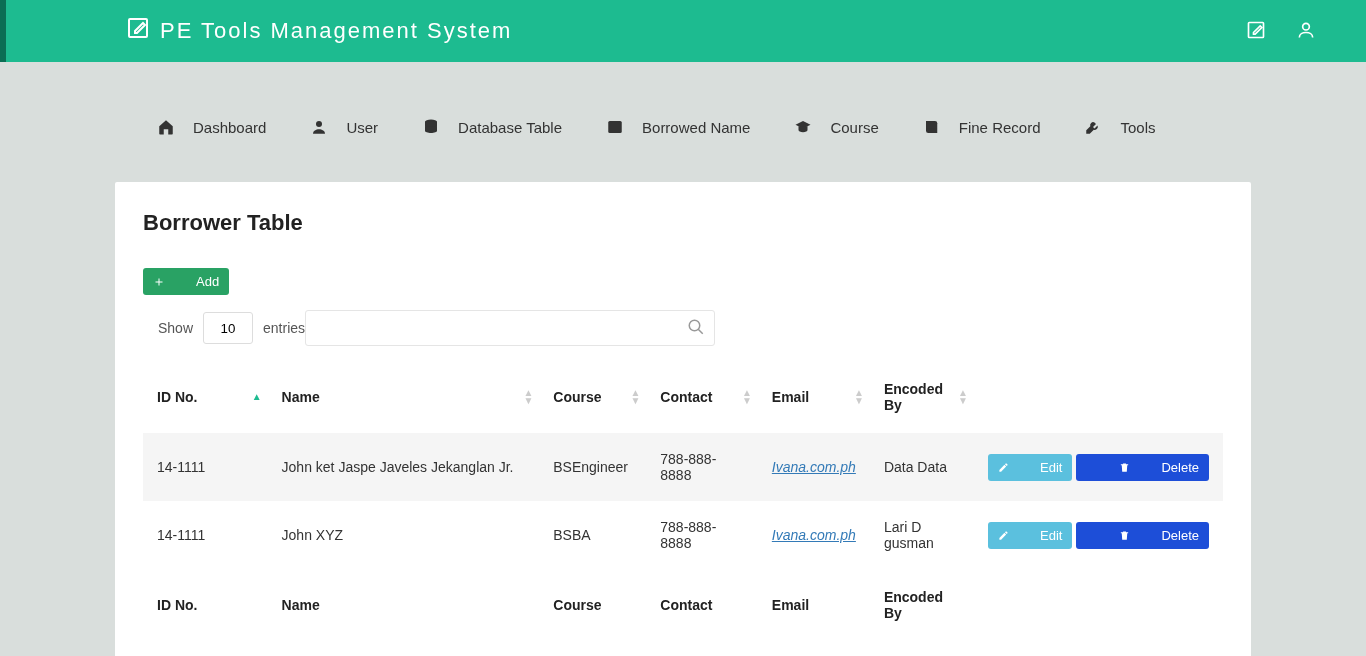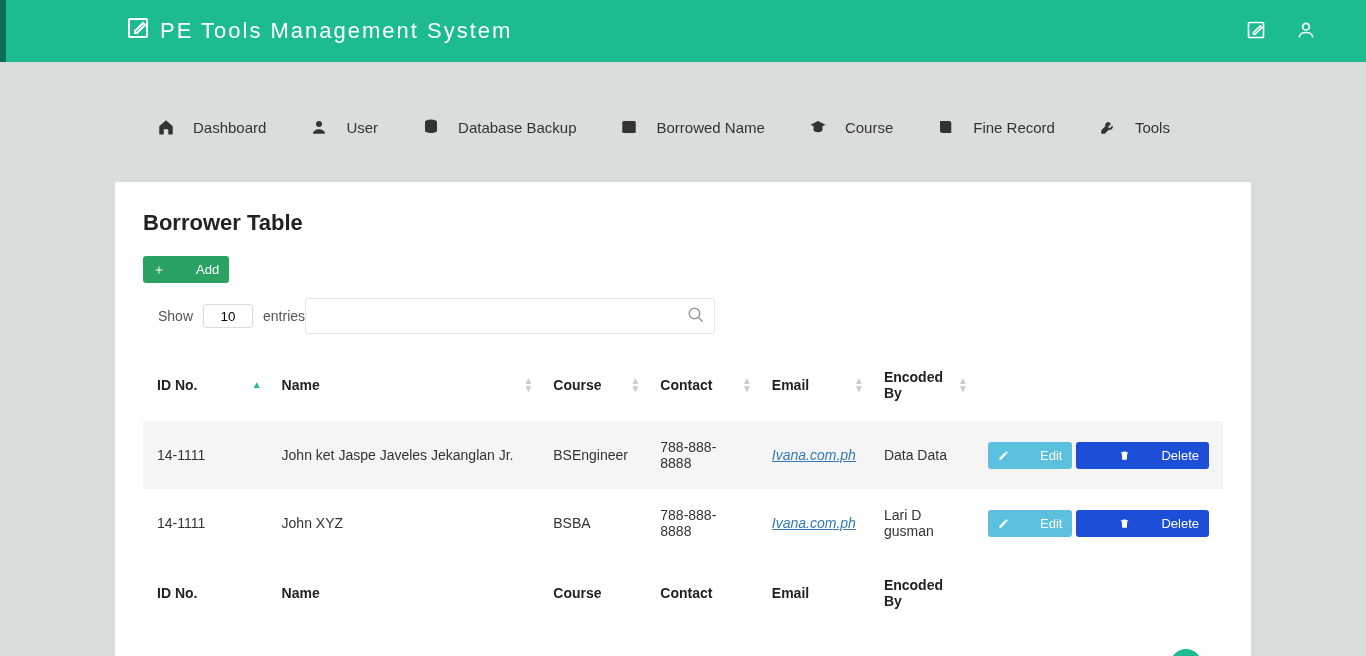--- a/index.html
+++ b/index.html
@@ -9,30 +9,30 @@
   .brand-icon { margin-right: 10px; }
   .brand-icon svg, .topicons svg { stroke: #fff; fill: none; }
   .topicons { display: flex; gap: 30px; align-items: center; }
   .topicons span { cursor: pointer; }
   .content { padding: 20px 115px; }
   .navtabs { display: flex; gap: 0; margin: 20px 0 30px 0; padding-left: 20px; }
   .navtab { padding: 16px 22px; color: #333; display: flex; align-items: flex-end; gap: 18px; cursor: pointer; font-size: 15px; }
   .navtab.active { background: #fff; border-radius: 4px; }
   .navtab svg { width: 18px; height: 18px; }
   .panel { background: #fff; padding: 28px; border-radius: 2px; }
-  .panel-title { font-size: 22px; font-weight: 700; margin-bottom: 20px; color: #222;}
+  .panel-title { font-size: 22px; font-weight: 700; margin-bottom: 32px; color: #222;}
   .btn { display: inline-flex; align-items: center; border: none; border-radius: 3px; padding: 6px 10px; cursor: pointer; font-size: 13px; color: #fff; gap: 28px; }
   .btn-add { background: #29a264; }
   .btn-add svg { width: 12px; height: 12px; }
   .btn-edit { background: #5bc0de; }
   .btn-delete { background: #1d4ed8; padding-left: 43px; }
   .btn svg { margin-right: 3px; }
   .tablectrl { display: flex; justify-content: flex-start; align-items: center; margin: 15px 0; padding: 0 15px;}
   .showentries { display: flex; align-items: center; gap: 10px; color: #555;}
-  .showentries input { width: 50px; height: 24px; text-align: center; border: 1px solid #ddd; border-radius: 3px; }
+  .showentries input { width: 50px; height: 32px; text-align: center; border: 1px solid #ddd; border-radius: 3px; }
   .searchbox { position: relative; width: 410px; }
   .searchbox input { width: 100%; height: 36px; border: 1px solid #e5e5e5; border-radius: 3px; padding: 0 36px 0 10px; background: #fff;}
   .searchbox .sicon { position: absolute; right: 10px; top: 8px; color: #888; }
   table { width: 100%; border-collapse: collapse; }
   thead th, tfoot th { text-align: left; padding: 20px 14px; font-weight: 700; color: #222; font-size: 14px; position: relative;}
   tbody td { padding: 18px 14px; font-size: 14px; color: #333; }
   tbody tr:nth-child(odd) { background: #f5f5f5; }
   .sortarrow { position: absolute; right: 6px; top: 50%; transform: translateY(-50%); color: #ccc; font-size: 10px; line-height: 8px;}
   .sortarrow.asc { color: #1dbb90; }
   .email-link { color: #337ab7; text-decoration: underline; font-style: italic; cursor: pointer;}
@@ -85,21 +85,21 @@
           <path d="M4 21c0-4 4-6 8-6s8 2 8 6"></path>
         </svg>
         <span>User</span>
       </div>
       <div class="navtab">
         <svg viewBox="0 0 24 24" fill="#333" stroke="#333" stroke-width="0">
           <ellipse cx="12" cy="5" rx="8" ry="3"></ellipse>
           <path d="M4 5v6c0 1.7 3.6 3 8 3s8-1.3 8-3V5"></path>
           <path d="M4 11v6c0 1.7 3.6 3 8 3s8-1.3 8-3v-6"></path>
         </svg>
-        <span>Database Backup</span>
+        <span>Database Table</span>
       </div>
       <div class="navtab">
         <svg viewBox="0 0 24 24" fill="#333" stroke="#333" stroke-width="0">
           <rect x="3" y="4" width="18" height="16" rx="2"></rect>
           <path d="M7 9h10M7 12h10M7 15h10"></path>
         </svg>
         <span>Borrowed Name</span>
       </div>
       <div class="navtab">
         <svg viewBox="0 0 24 24" fill="#333" stroke="#333" stroke-width="0">

